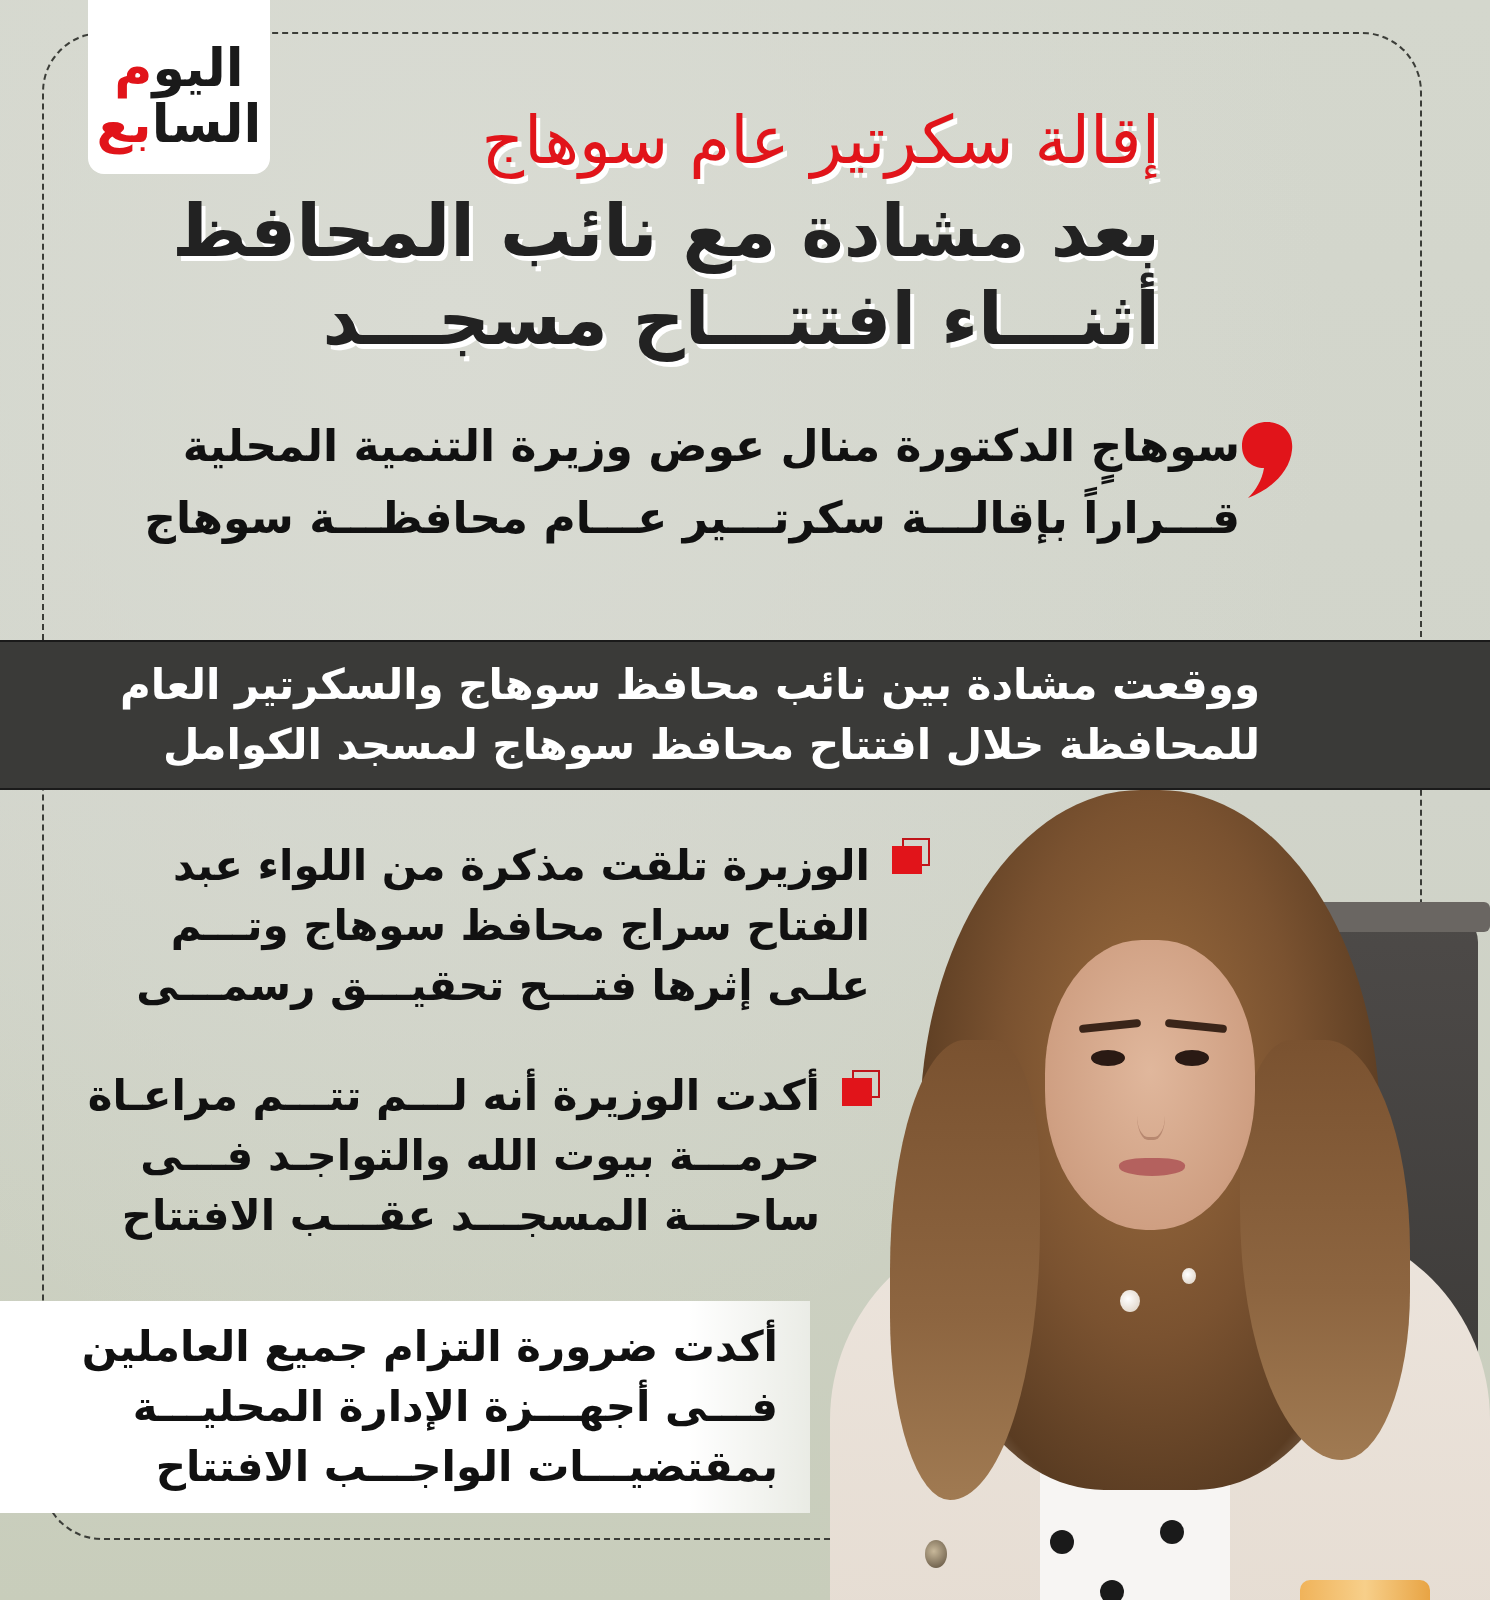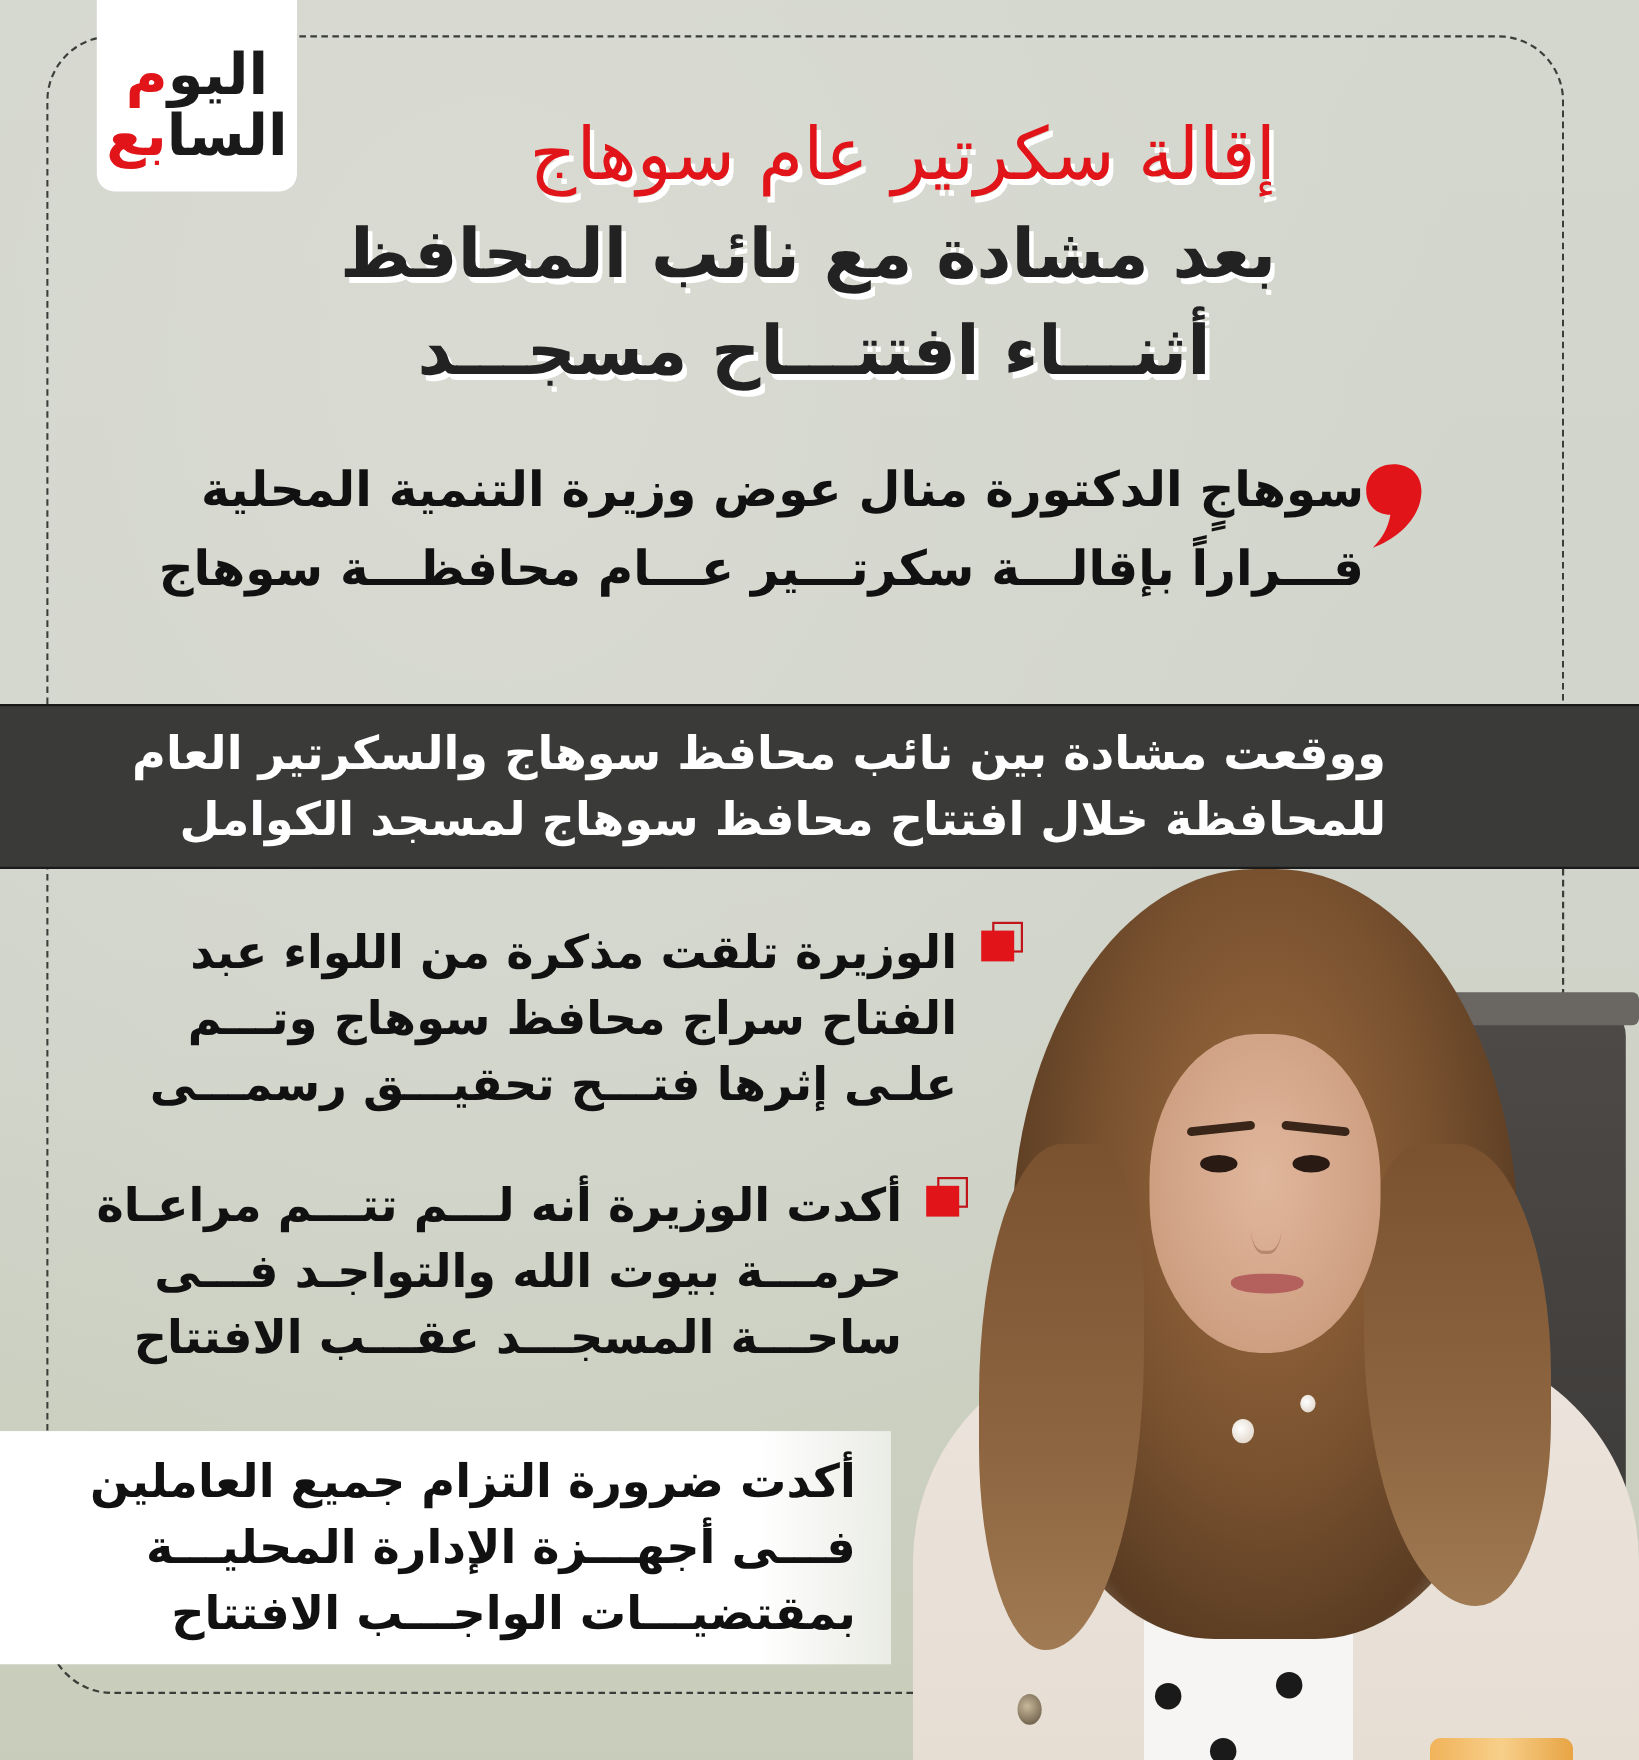--- a/index.html
+++ b/index.html
@@ -62,25 +62,24 @@
       font-family: "DejaVu Sans", sans-serif;
       font-weight: normal;
       font-size: 66px; line-height: 92px;
       color: #e1141a;
       text-shadow: 4px 5px 0 #ffffff;
       white-space: nowrap;
     }
     .title-dark {
       font-family: "DejaVu Sans", sans-serif;
       font-weight: bold;
-      font-size: 62px; line-height: 88px;
+      font-size: 72px; line-height: 88px;
       color: #222222;
       text-shadow: 4px 5px 0 #ffffff;
       white-space: nowrap;
-      text-align: center;
     }
 
     .intro {
       position: absolute; left: 200px; top: 410px; width: 1040px;
       text-align: right;
     }
     .intro-line {
       font-weight: bold; font-size: 44px; line-height: 72px;
       color: #111111; white-space: nowrap;
     }

